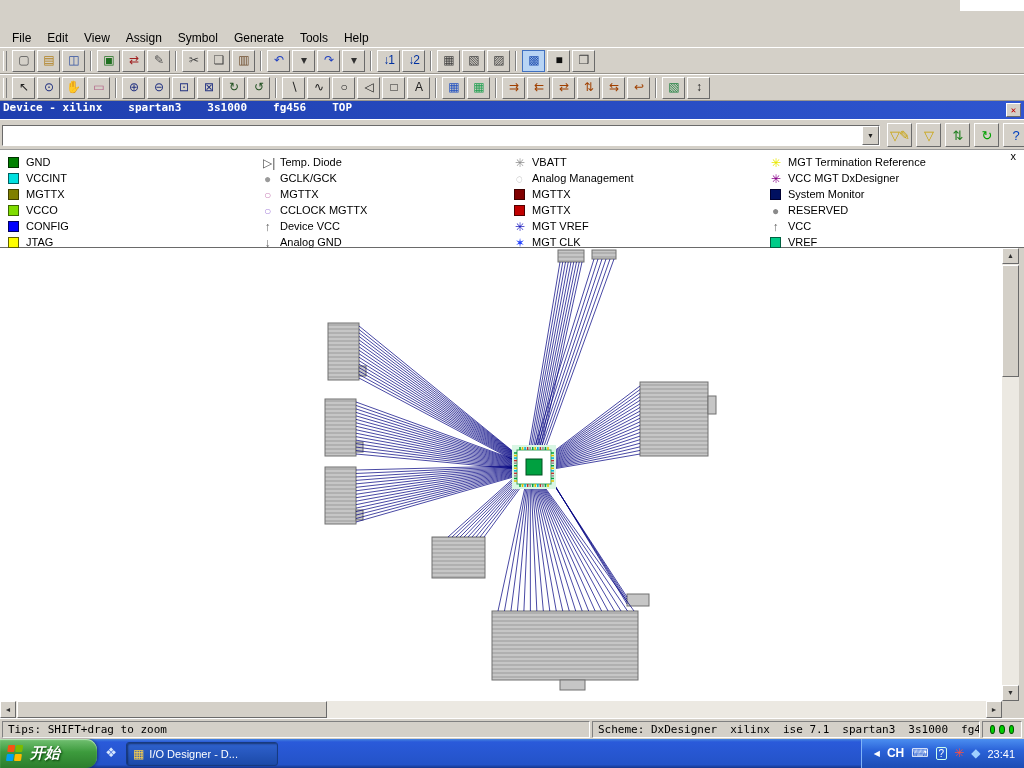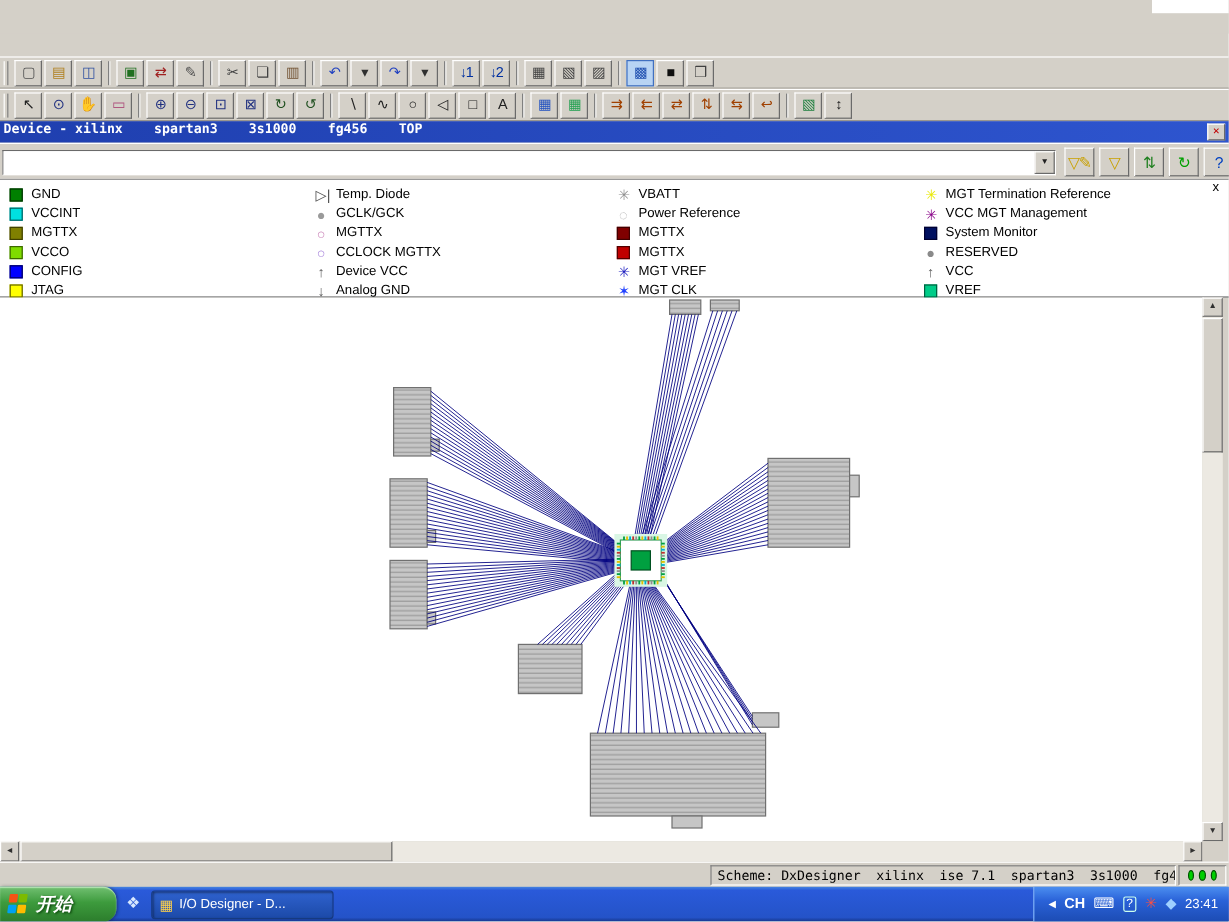--- a/index.html
+++ b/index.html
@@ -106,20 +106,31 @@
 </style>
 </head>
 <body>
 
 <div id="screen">
 
   <div id="chrome-strip">
     <div id="white-artifact"></div>
   </div>
 
+  <div id="menubar">
+
+  <span class="menu-item">File</span>
+      <span class="menu-item">Edit</span>
+      <span class="menu-item">View</span>
+      <span class="menu-item">Assign</span>
+      <span class="menu-item">Symbol</span>
+      <span class="menu-item">Generate</span>
+      <span class="menu-item">Tools</span>
+      <span class="menu-item">Help</span>
+    </div>
 
   <div class="tbar" id="toolbar1">
     <div class="tbgrip"></div>
     <div class="tbgroup">
         <button class="tbtn"><span style="color: rgb(80, 80, 80);">▢</span></button>
         <button class="tbtn"><span style="color: rgb(176, 128, 32);">▤</span></button>
         <button class="tbtn"><span style="color: rgb(48, 80, 160);">◫</span></button>
       </div>
     <div class="tbsep"></div>
     <div class="tbgroup">
@@ -285,21 +296,21 @@
           <span>Analog GND</span>
         </div>
       </div>
     <div class="lcol" id="lcol3">
         <div class="lgd">
           <span class="sw" style="color: rgb(144, 144, 144);">✳</span>
           <span>VBATT</span>
         </div>
         <div class="lgd">
           <span class="sw" style="color: rgb(144, 144, 144);">◌</span>
-          <span>Power Reference</span>
+          <span>Analog Management</span>
         </div>
         <div class="lgd">
           <span class="sw" style="background: rgb(128, 0, 0); border-color: rgb(64, 0, 0);"></span>
           <span>MGTTX</span>
         </div>
         <div class="lgd">
           <span class="sw" style="background: rgb(192, 0, 0); border-color: rgb(80, 0, 0);"></span>
           <span>MGTTX</span>
         </div>
         <div class="lgd">
@@ -311,21 +322,21 @@
           <span>MGT CLK</span>
         </div>
       </div>
     <div class="lcol" id="lcol4">
         <div class="lgd">
           <span class="sw" style="color: rgb(232, 232, 0);">✳</span>
           <span>MGT Termination Reference</span>
         </div>
         <div class="lgd">
           <span class="sw" style="color: rgb(136, 0, 136);">✳</span>
-          <span>VCC MGT Management</span>
+          <span>VCC MGT DxDesigner</span>
         </div>
         <div class="lgd">
           <span class="sw" style="background: rgb(0, 16, 96); border-color: rgb(0, 0, 48);"></span>
           <span>System Monitor</span>
         </div>
         <div class="lgd">
           <span class="sw" style="color: rgb(138, 138, 138);">●</span>
           <span>RESERVED</span>
         </div>
         <div class="lgd">
@@ -561,20 +572,23 @@
     <button class="sbtn" style="bottom:0;left:0">▼</button>
   </div>
   <div class="sb" id="hscroll">
     <button class="sbtn" style="left:0;top:0;height:17px;width:16px">◄</button>
     <div class="sthumb" style="left:17px;top:0;width:310px;height:17px"></div>
     <button class="sbtn" style="right:0;top:0;height:17px;width:16px">►</button>
   </div>
   <div id="sbcorner"></div>
 
   <div id="statusbar">
+    <div class="spanel" id="tips-panel">
+        <span>Tips: SHIFT+drag to zoom</span>
+      </div>
     <div class="spanel" id="scheme-panel">
 
     <span class="sseg">Scheme: DxDesigner</span>
         <span class="sseg">xilinx</span>
         <span class="sseg">ise 7.1</span>
         <span class="sseg">spartan3</span>
         <span class="sseg">3s1000</span>
         <span class="sseg">fg456</span>
       </div>
     <div class="spanel" id="led-panel">

